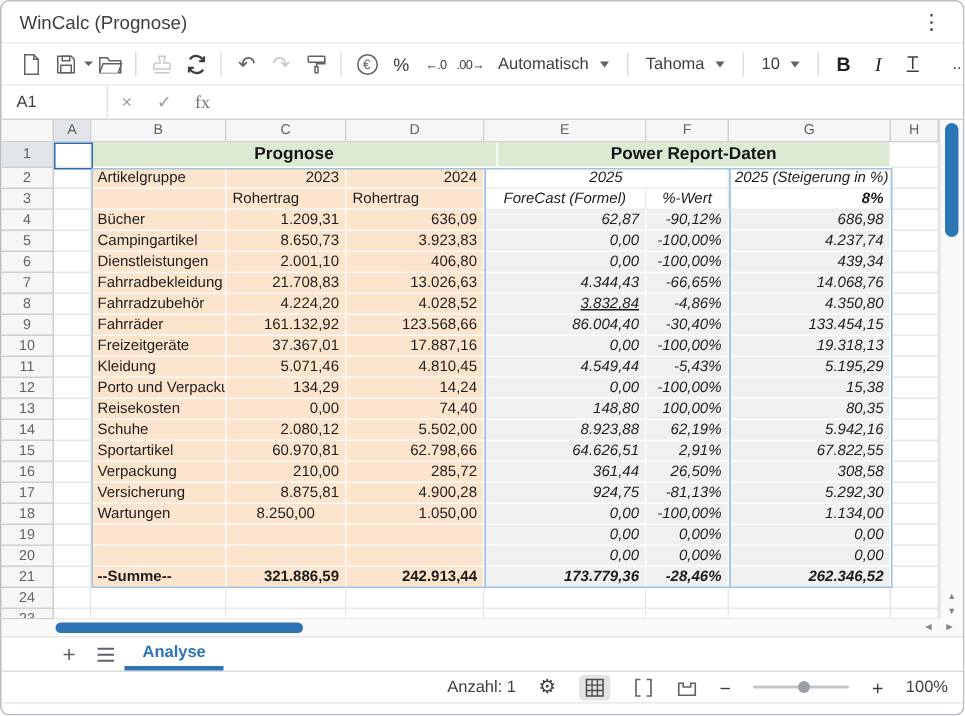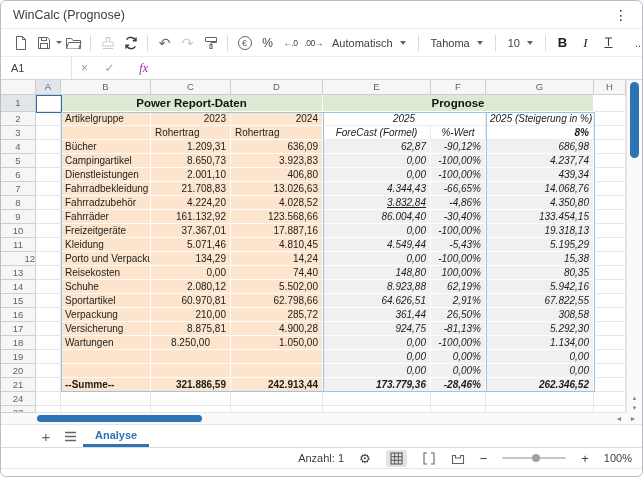--- a/index.html
+++ b/index.html
@@ -20,21 +20,21 @@
   .pct{font-size:12px;color:#3c4043}
   .dec{font-size:8.5px;color:#3c4043;letter-spacing:-.5px}
   .bB{font-weight:bold;font-size:13px;color:#202124}
   .bI{font-family:"Liberation Serif",serif;font-style:italic;font-size:13px;color:#202124}
   .dis{opacity:1}
   
   .fbar{height:23px;display:flex;align-items:center;border-bottom:1px solid #d6d6d6;font-size:11px}
   .namebox{width:70px;padding-left:10px;color:#3c4043;height:100%;display:flex;align-items:center}
   .fsep{width:1px;height:100%;background:#e4e4e4}
   .fico{width:25px;text-align:center;color:#9aa0a6;font-size:12px}
-  .fxl{font-family:"Liberation Serif",serif;font-style:italic;font-size:12px;color:#a21caf;width:26px;text-align:right}
+  .fxl{font-family:"Liberation Serif",serif;font-size:12px;color:#737373;width:26px;text-align:center}
   .finput{flex:1;height:100%}
   
   .gridwrap{position:relative;height:333px;display:flex;overflow:hidden}
   #grid{width:625px;overflow:hidden}
   .grow{display:flex}
   .gc{flex:none;overflow:hidden;white-space:nowrap;font-size:10px;color:#1c1c1c;border-right:1px solid #e7e7e7;border-bottom:1px solid #e7e7e7;background:#fff;padding:0 4px}
   .hdr{background:#f6f6f6;border-right:1px solid #cfcfcf;border-bottom:1px solid #cfcfcf;color:#5f6368;font-size:9.5px;text-align:center;padding:0}
   .hdr.sel{background:#e2e6ea}
   .or{background:#fce5cc;border-right:1px solid rgba(255,255,255,.85);border-bottom:1px solid rgba(255,255,255,.85)}
   .gy{background:#f0f0f0;border-right:1px solid rgba(255,255,255,.9);border-bottom:1px solid rgba(255,255,255,.9);font-style:italic}
@@ -178,22 +178,22 @@
           <div class="gc hdr" style="width: 80px; line-height: 14px;">C</div>
           <div class="gc hdr" style="width: 92px; line-height: 14px;">D</div>
           <div class="gc hdr" style="width: 108px; line-height: 14px;">E</div>
           <div class="gc hdr" style="width: 55px; line-height: 14px;">F</div>
           <div class="gc hdr" style="width: 108px; line-height: 14px;">G</div>
           <div class="gc hdr" style="width: 32px; line-height: 14px;">H</div>
         </div>
         <div class="grow" style="height: 17px;">
           <div class="gc hdr sel" style="width: 35px; line-height: 16px;">1</div>
           <div class="gc " style="width: 25px; line-height: 16px;"></div>
+          <div class="gc green" style="width: 271px; line-height: 16px;">Prognose</div>
           <div class="gc green" style="width: 262px; line-height: 16px;">Power Report-Daten</div>
-          <div class="gc green" style="width: 271px; line-height: 16px;">Prognose</div>
           <div class="gc " style="width: 32px; line-height: 16px;"></div>
         </div>
         <div class="grow" style="height: 14px;">
           <div class="gc hdr" style="width: 35px; line-height: 13px;">2</div>
           <div class="gc " style="width: 25px; line-height: 13px;"></div>
           <div class="gc or tl" style="width: 90px; line-height: 13px;">Artikelgruppe</div>
           <div class="gc or tr" style="width: 80px; line-height: 13px;">2023</div>
           <div class="gc or tr" style="width: 92px; line-height: 13px;">2024</div>
           <div class="gc wh tc" style="width: 163px; line-height: 13px;">2025</div>
           <div class="gc wh tl" style="width: 108px; line-height: 13px;">2025 (Steigerung in %)</div>
@@ -292,21 +292,21 @@
           <div class="gc " style="width: 25px; line-height: 13px;"></div>
           <div class="gc or tl" style="width: 90px; line-height: 13px;">Kleidung</div>
           <div class="gc or tr" style="width: 80px; line-height: 13px;">5.071,46</div>
           <div class="gc or tr" style="width: 92px; line-height: 13px;">4.810,45</div>
           <div class="gc gy tr" style="width: 108px; line-height: 13px;">4.549,44</div>
           <div class="gc gy tr" style="width: 55px; line-height: 13px;">-5,43%</div>
           <div class="gc gy tr" style="width: 108px; line-height: 13px;">5.195,29</div>
           <div class="gc " style="width: 32px; line-height: 13px;"></div>
         </div>
         <div class="grow" style="height: 14px;">
-          <div class="gc hdr" style="width: 35px; line-height: 13px; text-align: right;">12</div>
+          <div class="gc hdr" style="width: 35px; line-height: 13px;">12</div>
           <div class="gc " style="width: 25px; line-height: 13px;"></div>
           <div class="gc or tl" style="width: 90px; line-height: 13px;">Porto und Verpacku</div>
           <div class="gc or tr" style="width: 80px; line-height: 13px;">134,29</div>
           <div class="gc or tr" style="width: 92px; line-height: 13px;">14,24</div>
           <div class="gc gy tr" style="width: 108px; line-height: 13px;">0,00</div>
           <div class="gc gy tr" style="width: 55px; line-height: 13px;">-100,00%</div>
           <div class="gc gy tr" style="width: 108px; line-height: 13px;">15,38</div>
           <div class="gc " style="width: 32px; line-height: 13px;"></div>
         </div>
         <div class="grow" style="height: 14px;">

